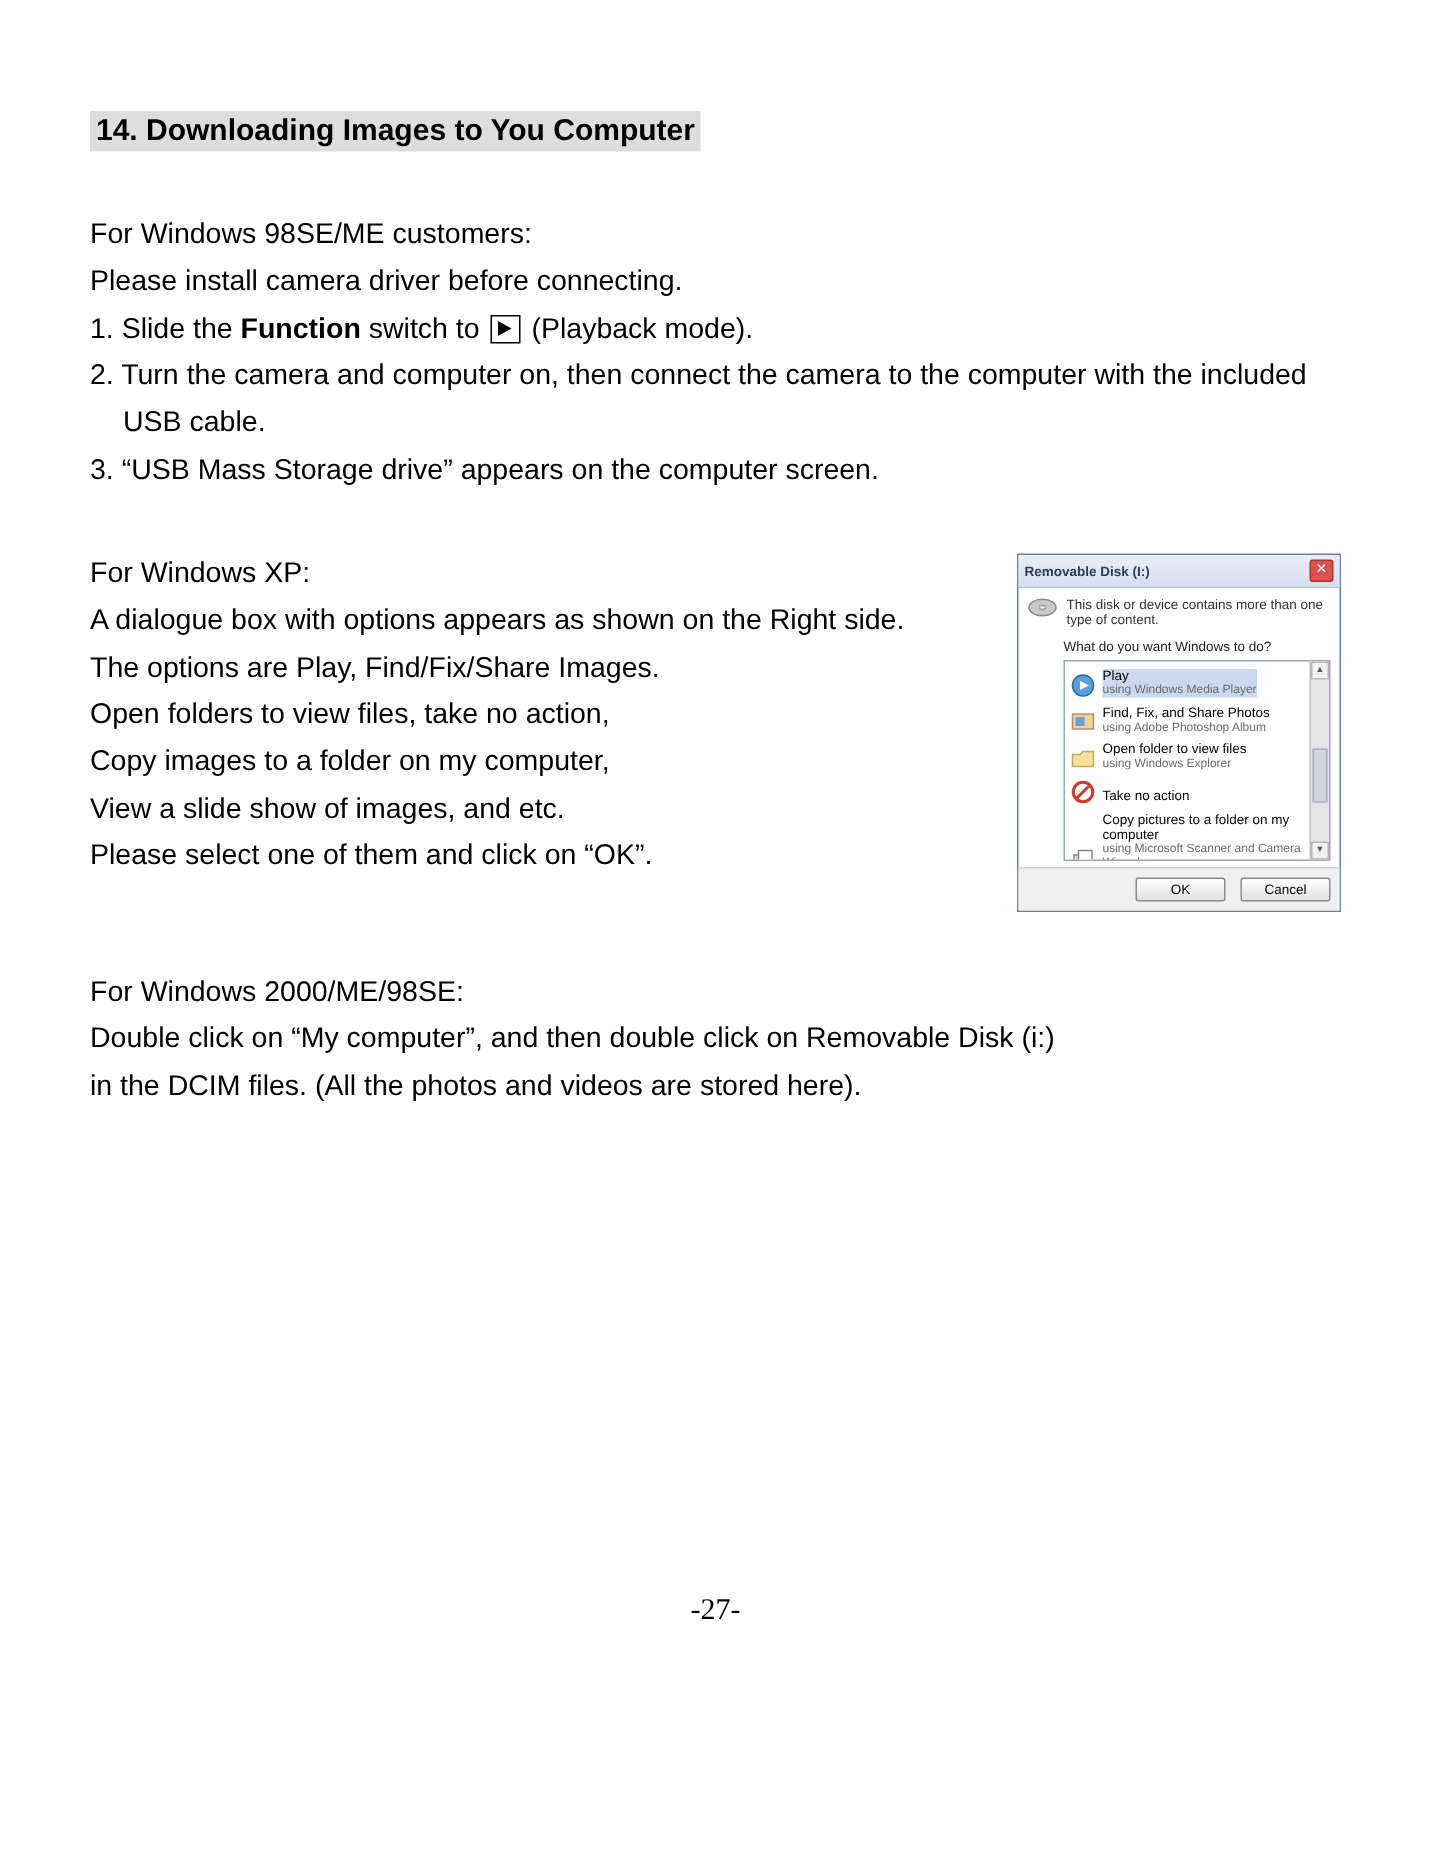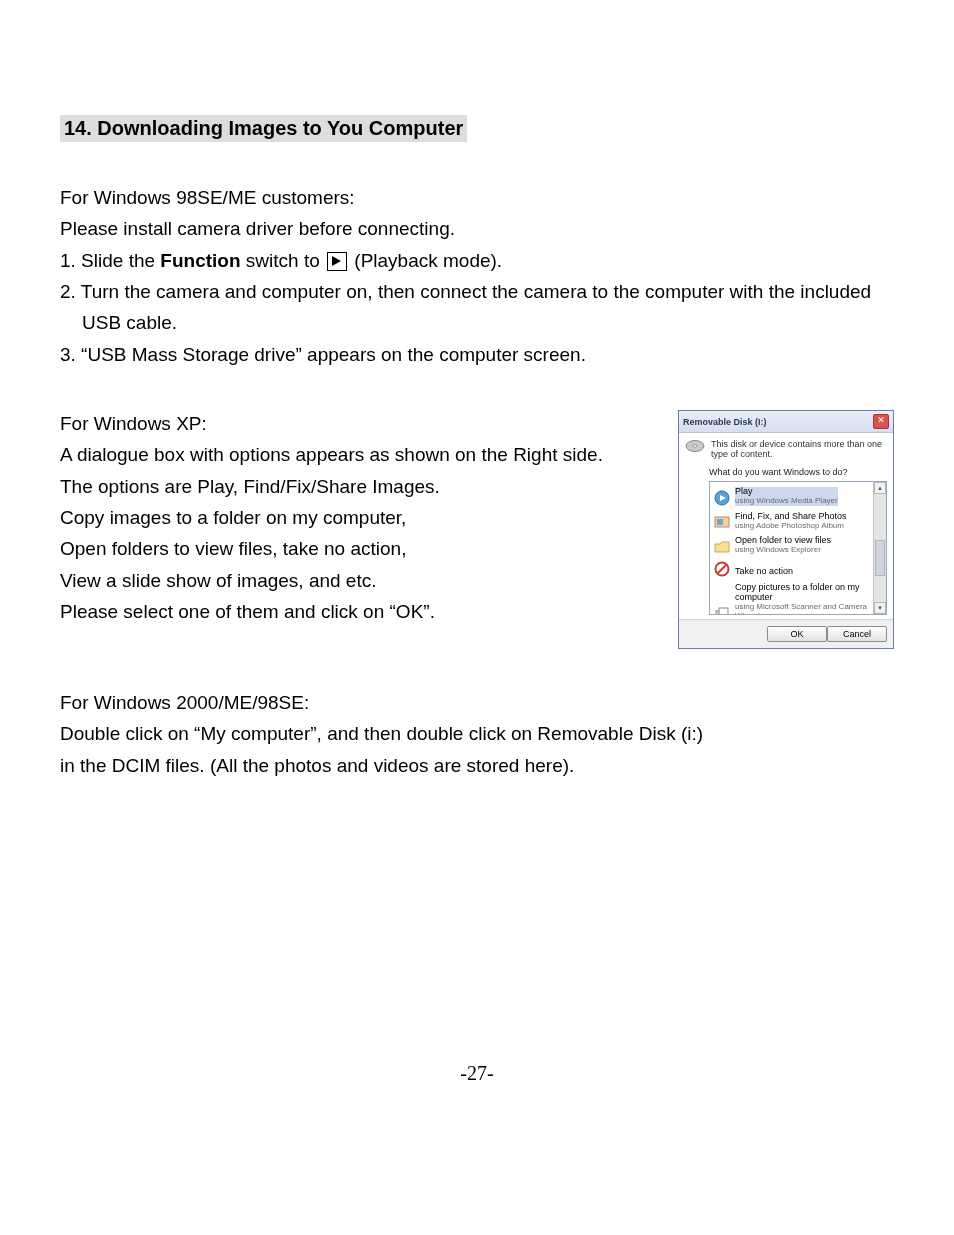--- a/index.html
+++ b/index.html
@@ -4,21 +4,21 @@
 <style>
   body {
     margin: 0;
     padding: 0;
     background: #fff;
     font-family: Arial, Helvetica, sans-serif;
     color: #000;
     width: 954px;
   }
   .page {
-    padding: 115px 60px 60px 60px;
+    padding: 74px 60px 60px 60px;
     box-sizing: border-box;
     position: relative;
     min-height: 1235px;
   }
   h2.section-title {
     font-size: 20px;
     font-weight: bold;
     background: #ddd;
     display: inline-block;
     padding: 2px 4px;
@@ -132,21 +132,21 @@
   .sb-thumb {
     width: 10px; height: 36px;
     background: #cfd4df;
     border: 1px solid #a9b1c3;
     box-sizing: border-box;
     margin-top: 20px;
   }
   .dlg-buttons {
     display: flex;
     justify-content: flex-end;
-    gap: 0;
+    gap: 10px;
     padding: 6px;
     background: #f0f0f0;
     border-top: 1px solid #d5d5d5;
   }
   .dlg-btn {
     min-width: 46px;
     text-align: center;
     font-size: 9px;
     padding: 2px 6px;
     border: 1px solid #8c8c8c;
@@ -295,22 +295,22 @@
         <div class="dlg-buttons">
           <div class="dlg-btn">OK</div>
           <div class="dlg-btn">Cancel</div>
         </div>
       </div>
     </div>
 
     <p class="para subheading">For Windows XP:</p>
     <p class="para">A dialogue box with options appears as shown on the Right side.</p>
     <p class="para">The options are Play, Find/Fix/Share Images.</p>
+    <p class="para">Open folders to view files, take no action,</p>
     <p class="para">Copy images to a folder on my computer,</p>
-    <p class="para">Open folders to view files, take no action,</p>
     <p class="para">View a slide show of images, and etc.</p>
     <p class="para">Please select one of them and click on “OK”.</p>
   </div>
 
   <div class="block">
     <p class="para subheading">For Windows 2000/ME/98SE:</p>
     <p class="para">Double click on “My computer”, and then double click on Removable Disk (i:)</p>
     <p class="para">in the DCIM files. (All the photos and videos are stored here).</p>
   </div>
 

